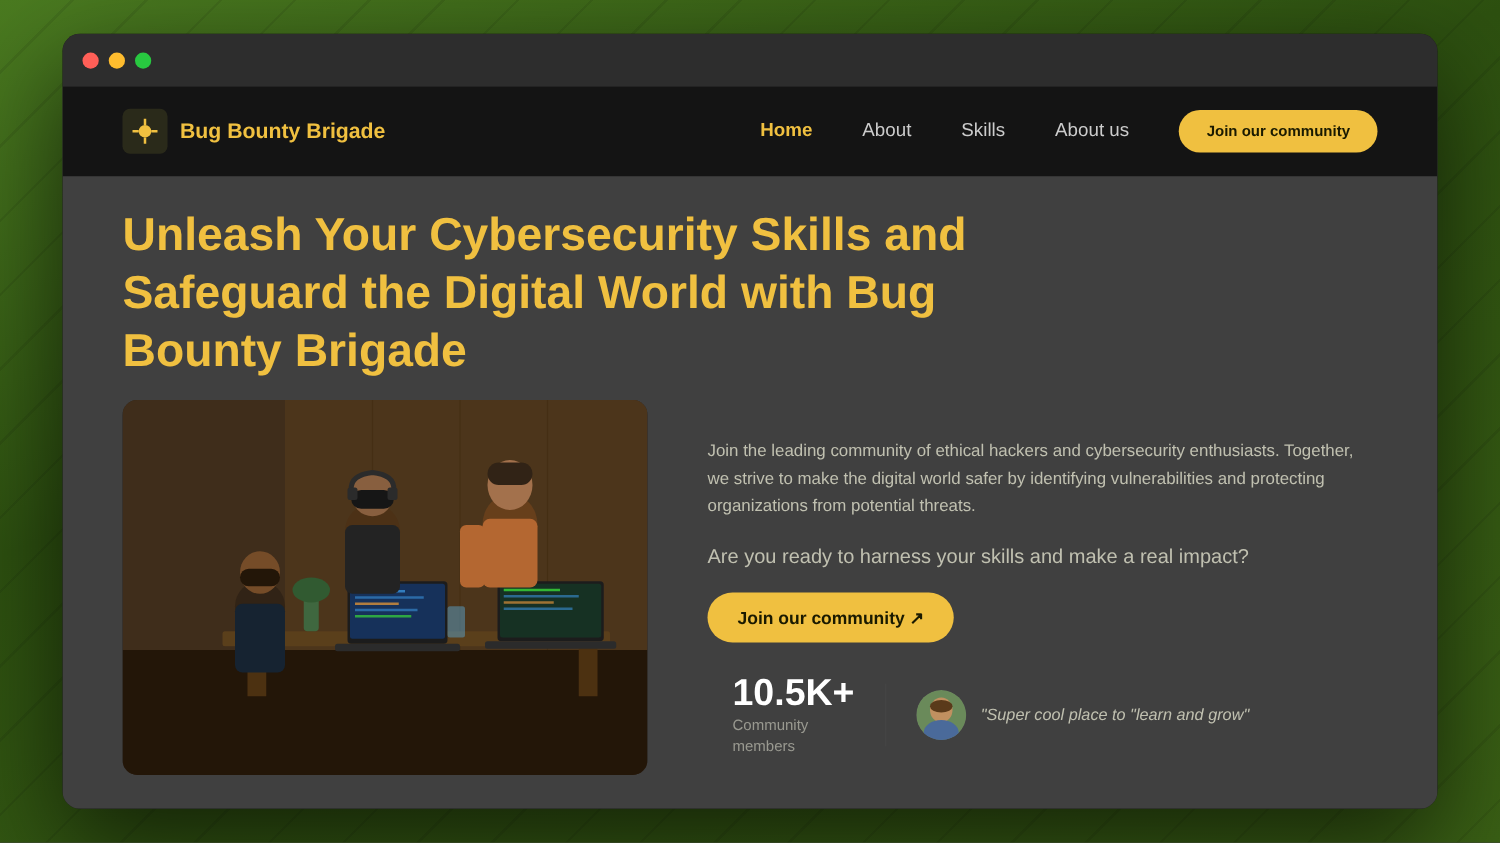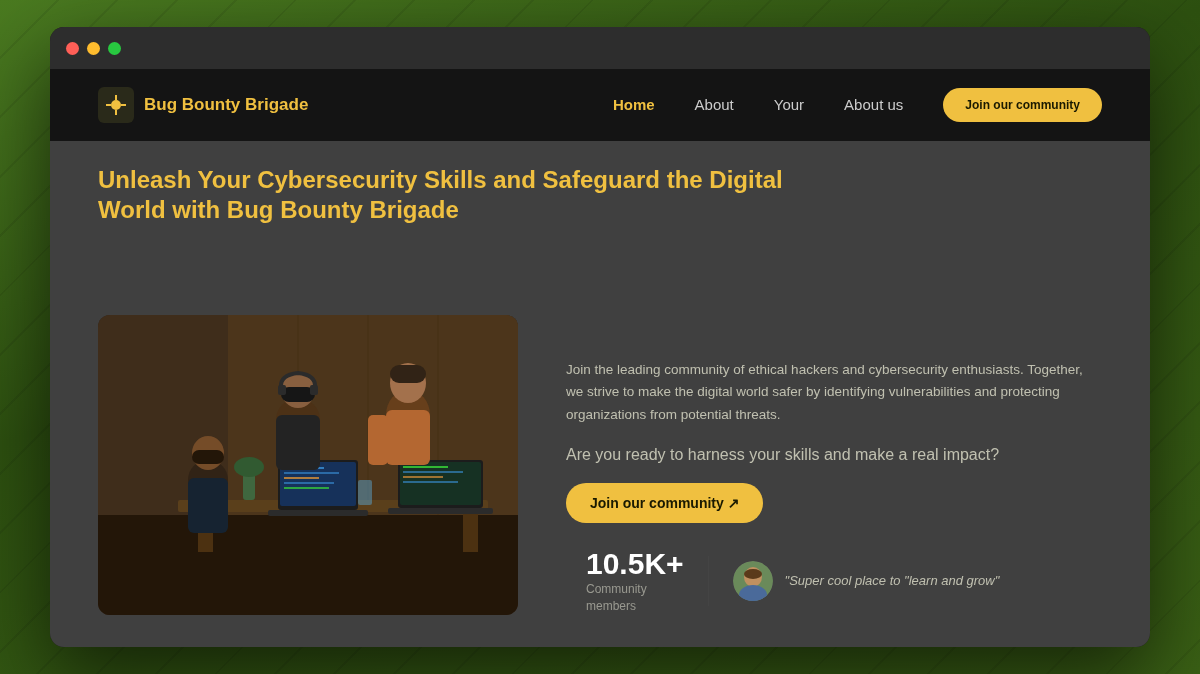--- a/index.html
+++ b/index.html
@@ -146,31 +146,31 @@
     .hero {
       flex: 1;
       padding: 24px 48px 32px;
       display: flex;
       flex-direction: column;
       overflow: hidden;
     }
 
     .hero-title {
       color: #f0c040;
-      font-size: 24px;
+      font-size: 37px;
       font-weight: 800;
       line-height: 1.25;
       max-width: 720px;
       margin-bottom: 16px;
     }
 
     .hero-body {
       display: flex;
       gap: 48px;
-      align-items: flex-end;
+      align-items: center;
       flex: 1;
     }
 
     
     .hero-image-container {
       width: 420px;
       height: 300px;
       border-radius: 12px;
       overflow: hidden;
       flex-shrink: 0;
@@ -299,21 +299,21 @@
       </div>
 
       <ul class="nav-links">
         <li>
           <a href="#" class="active">Home</a>
         </li>
         <li>
           <a href="#">About</a>
         </li>
         <li>
-          <a href="#">Your</a>
+          <a href="#">Skills</a>
         </li>
         <li>
           <a href="#">About us</a>
         </li>
       </ul>
 
       <button class="nav-cta">Join our community</button>
     </nav>
 
     <div class="hero">

